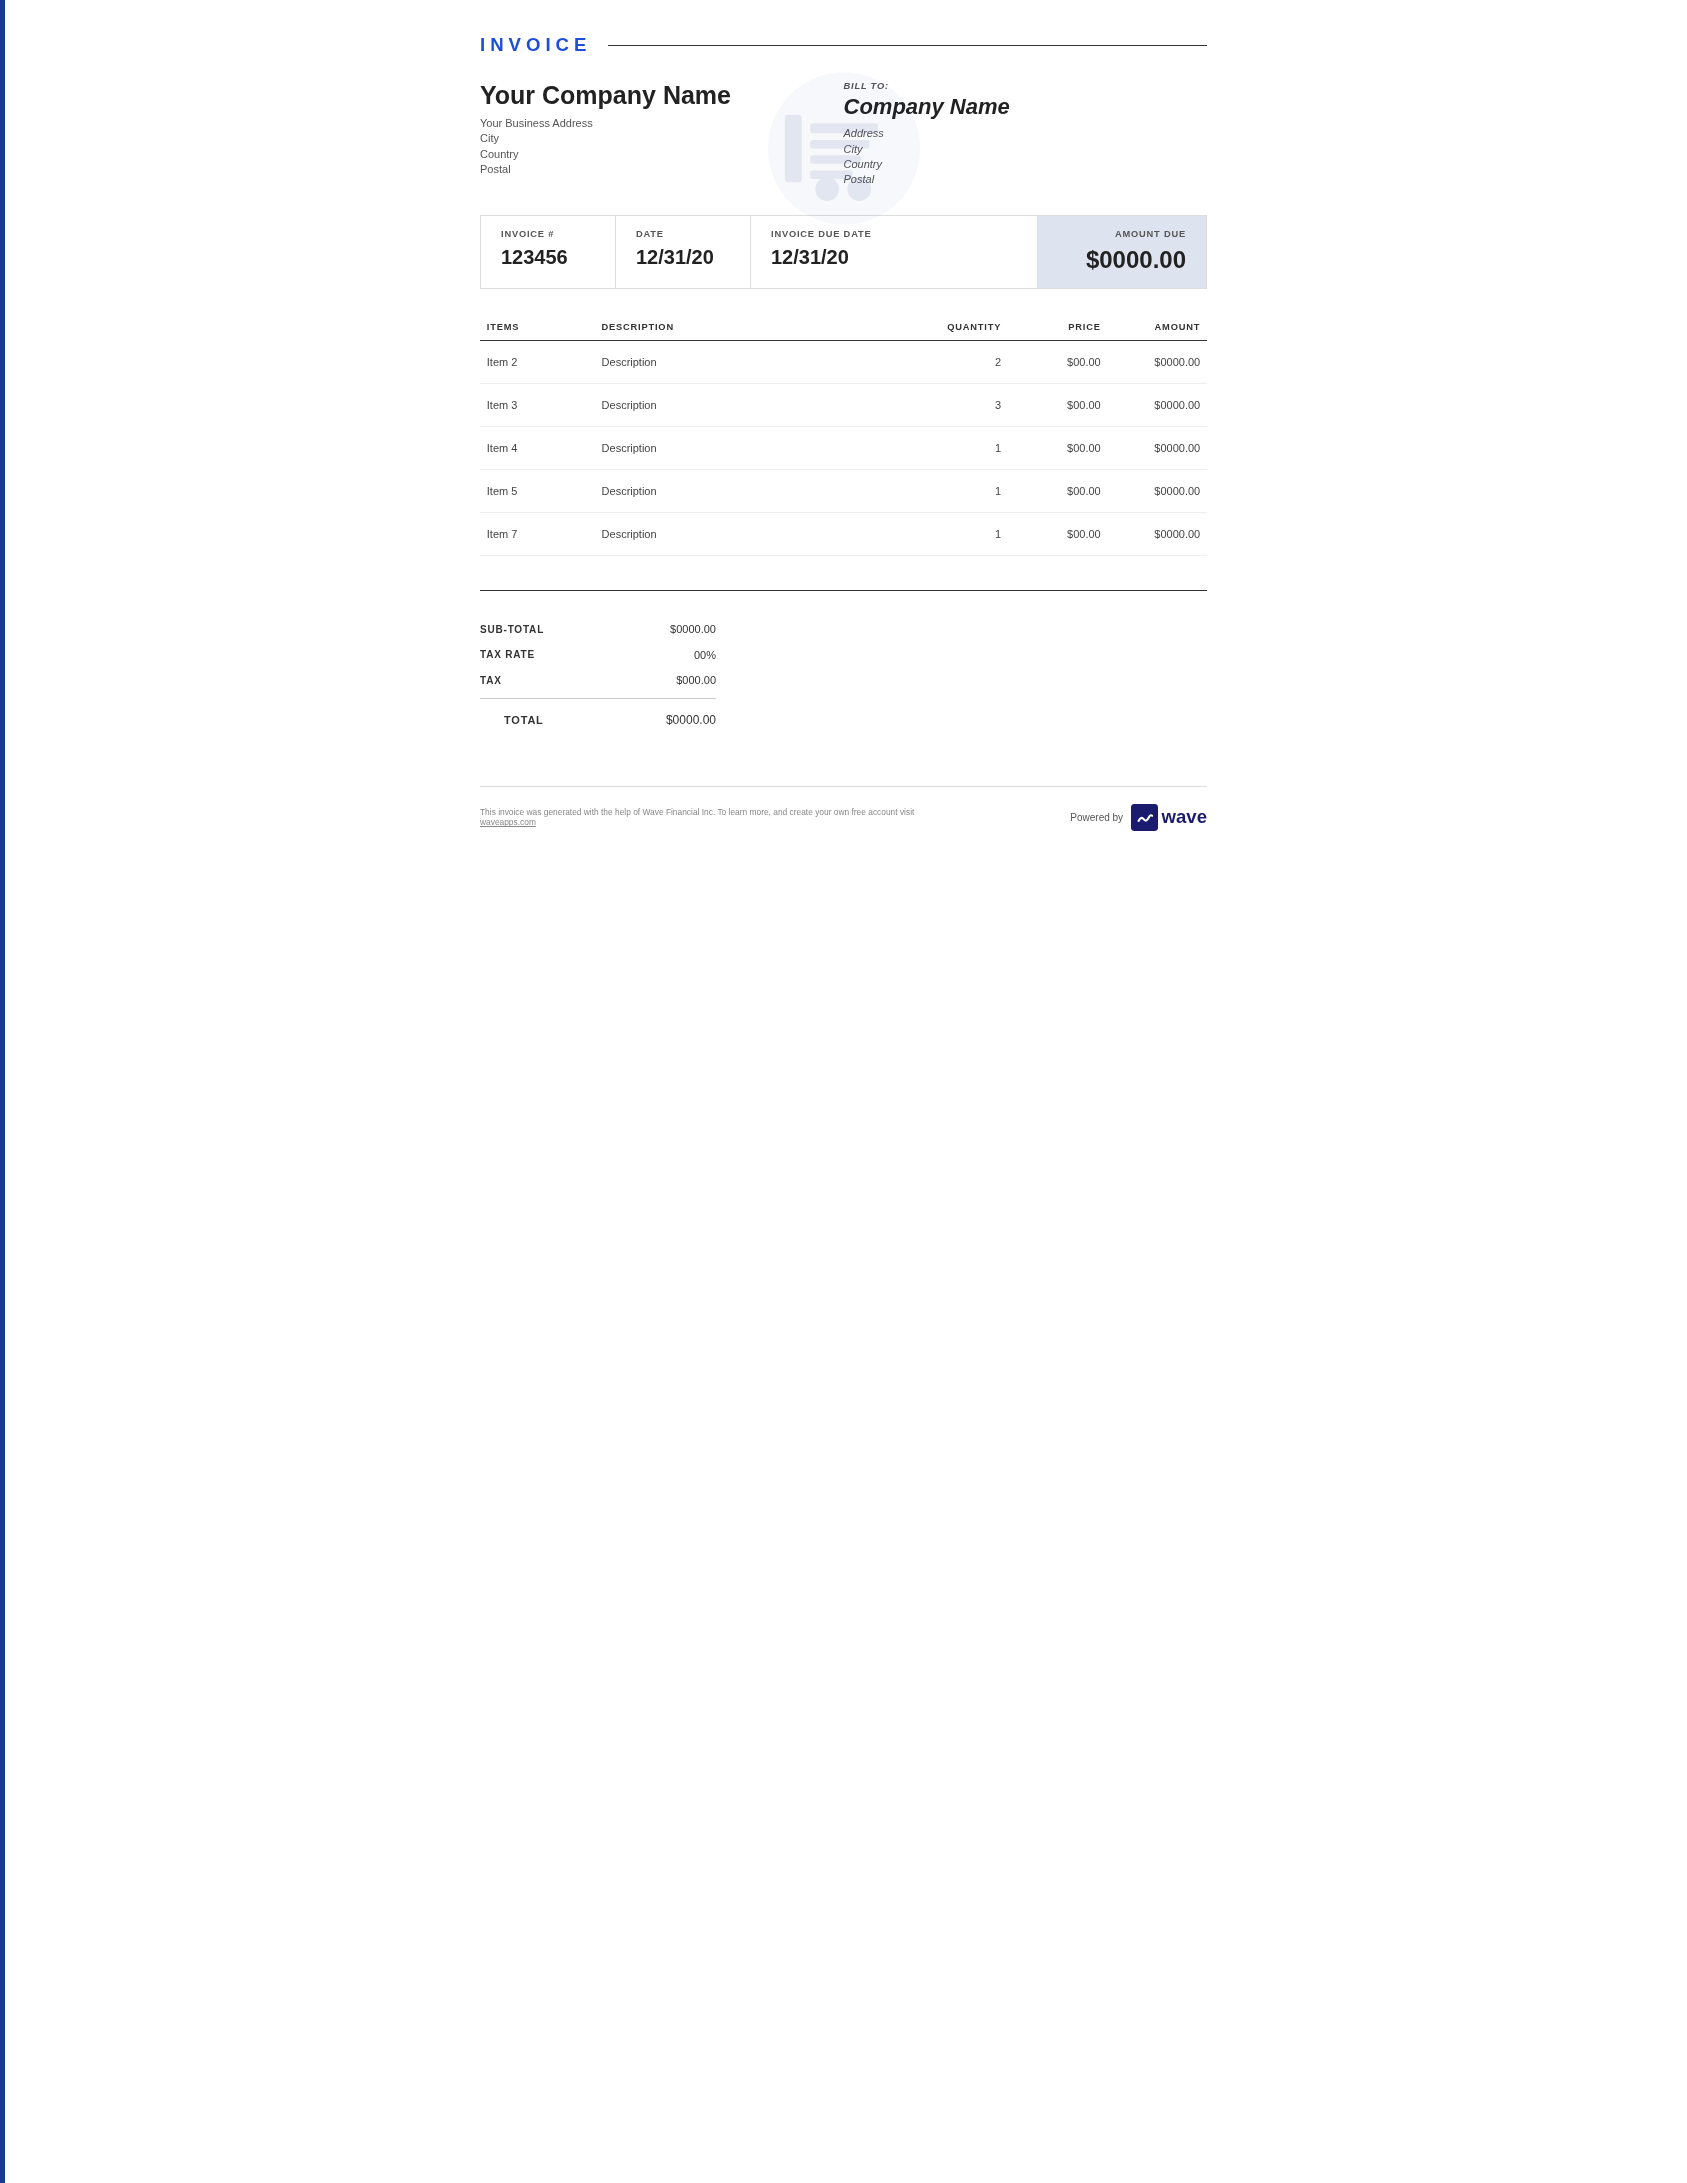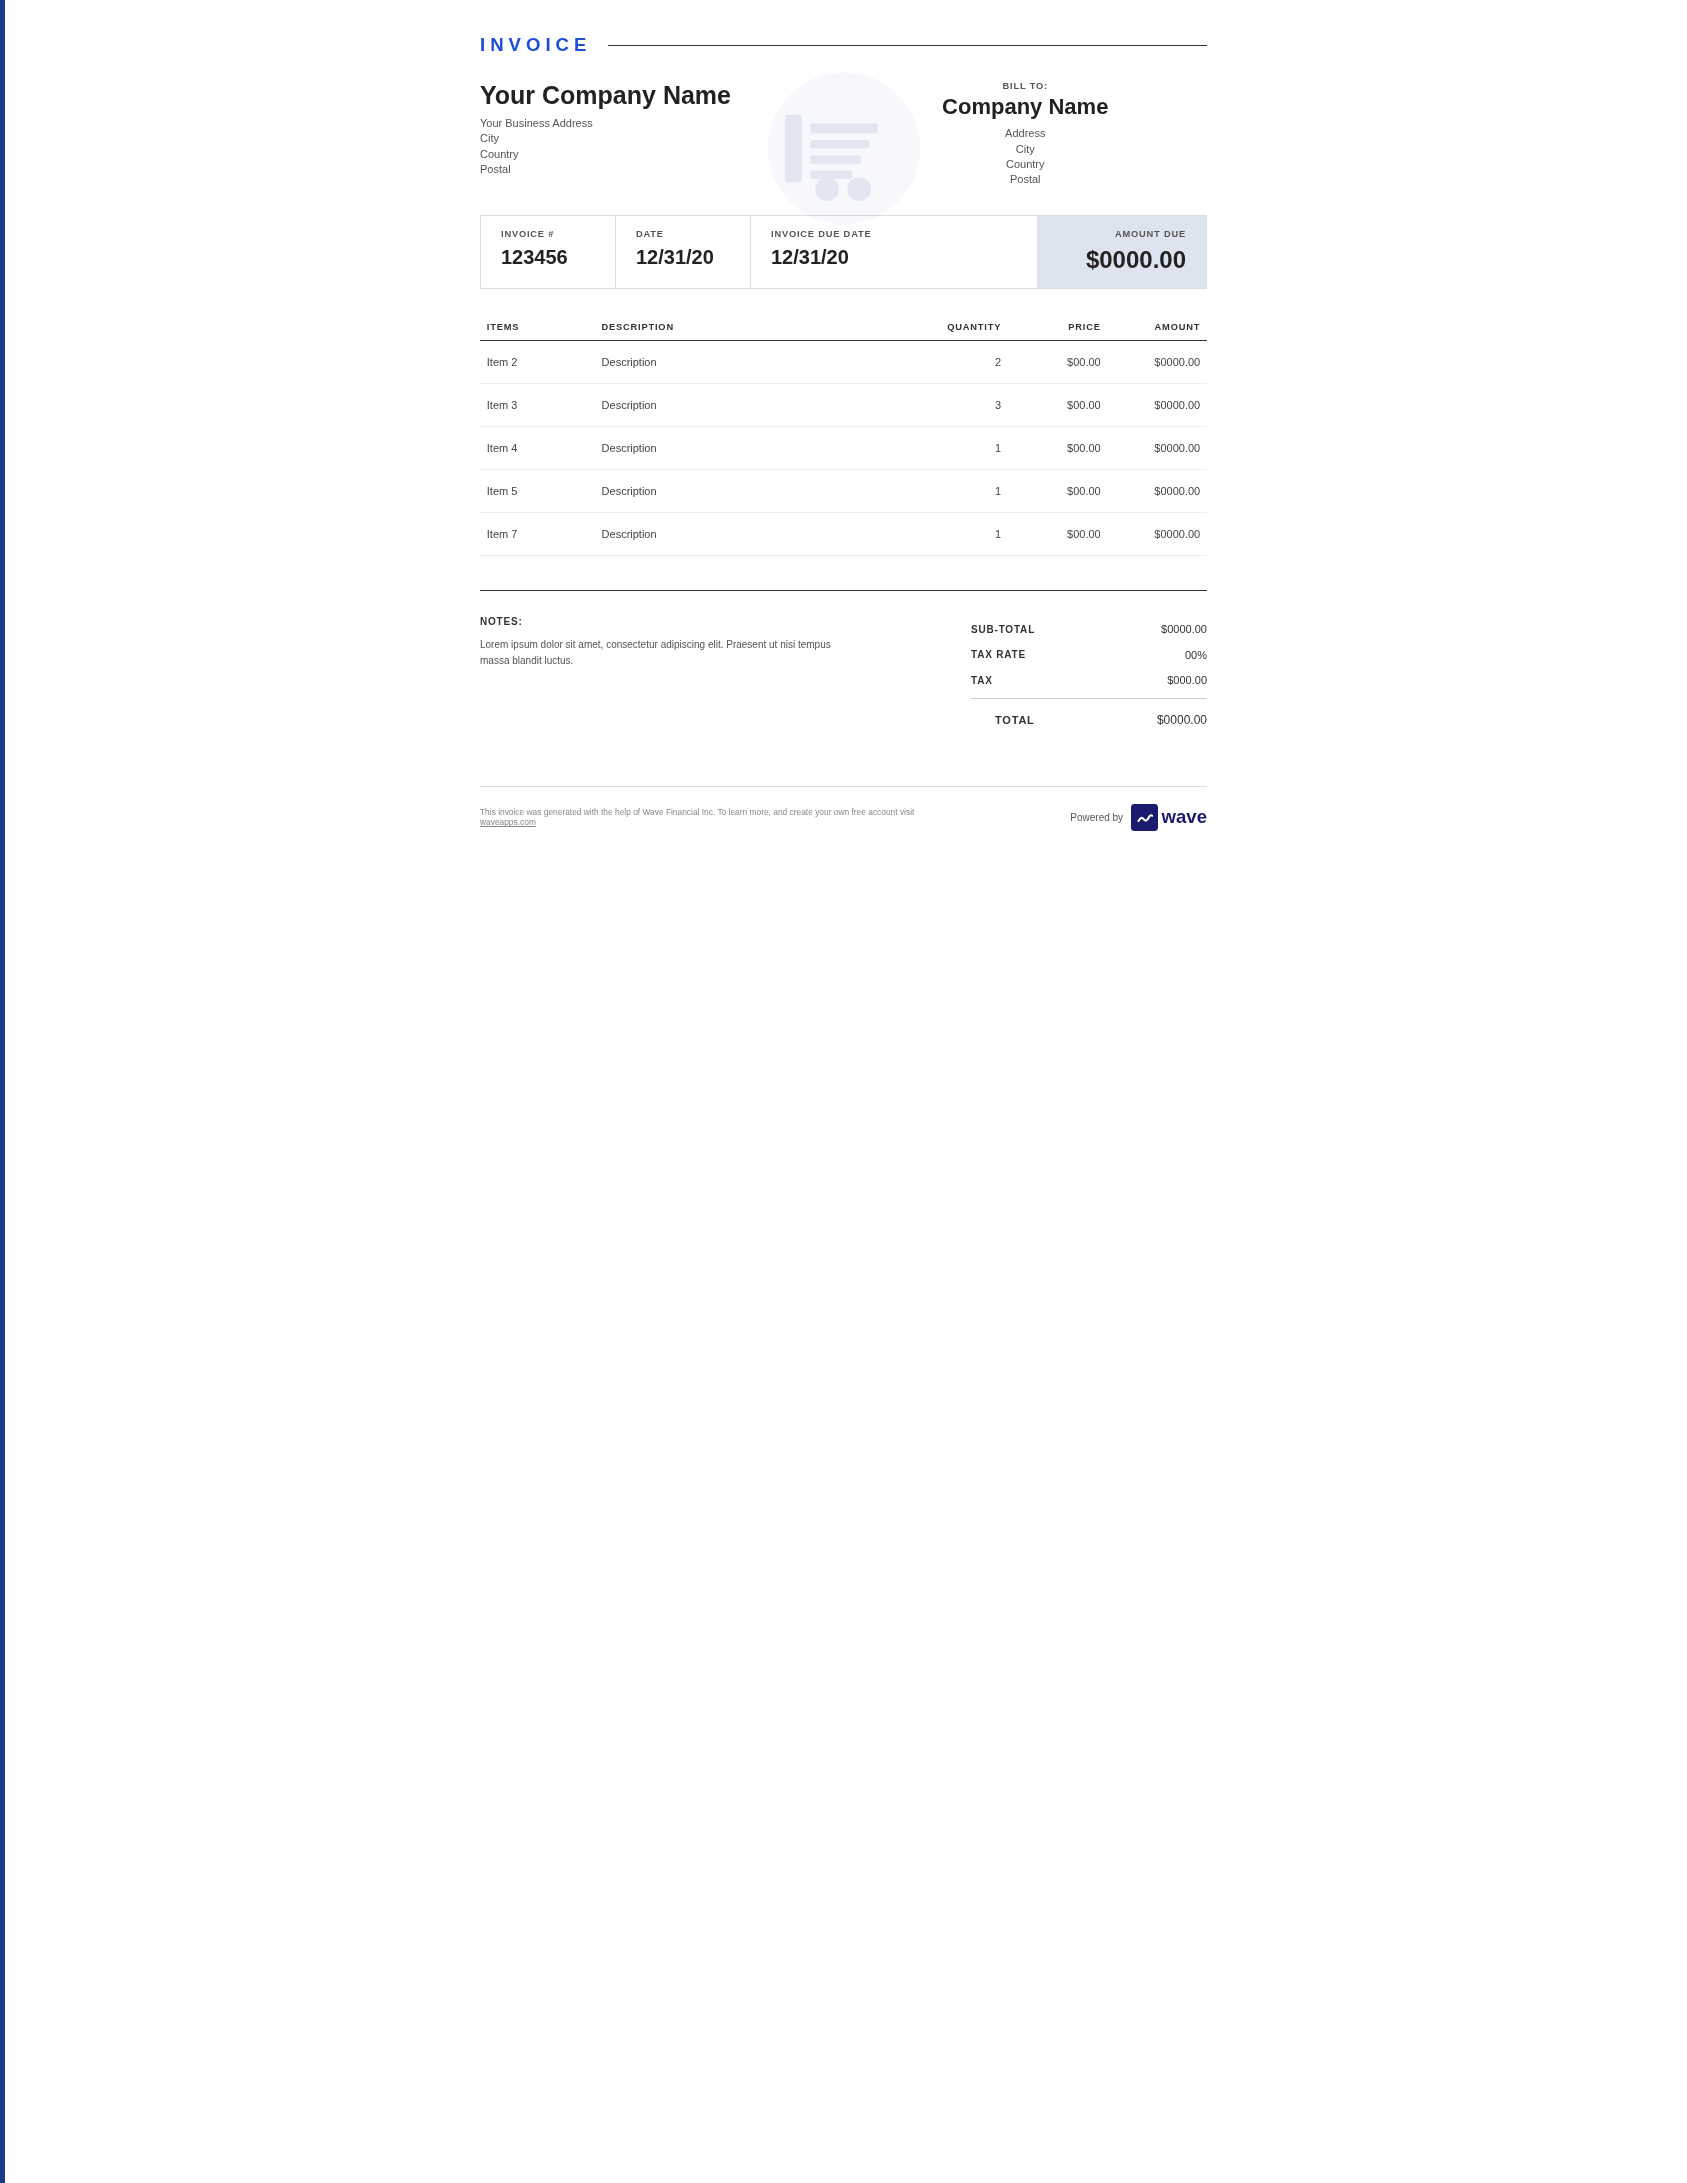--- a/index.html
+++ b/index.html
@@ -58,22 +58,23 @@
       position: absolute;
       left: 50%;
       top: -17px;
       transform: translateX(-50%);
       width: 169px;
       height: 169px;
       opacity: 0.12;
     }
 
     .bill-to-section {
-      text-align: center;
+      text-align: left;
       flex: 1;
+      font-style: italic;
     }
     .bill-to-label {
       font-size: 9.3px;
       font-weight: bold;
       color: #555;
       letter-spacing: 0.8px;
       margin-bottom: 3.4px;
     }
     .bill-to-name {
       font-size: 22px;
@@ -395,24 +396,20 @@
       <td class="col-items">Item 7</td>
       <td class="col-desc">Description</td>
       <td class="col-qty right" style="text-align:right;">1</td>
       <td class="col-price right" style="text-align:right;">$00.00</td>
       <td class="col-amount right" style="text-align:right;">$0000.00</td>
     </tr>
     </tbody>
 </table>
 
 <div class="bottom-section">
-  <div class="notes-section">
-    <div class="notes-label">NOTES:</div>
-    <div class="notes-text">Lorem ipsum dolor sit amet, consectetur adipiscing elit. Praesent ut nisi tempus massa blandit luctus.</div>
-  </div>
 
   <div class="totals-section">
     <div class="totals-row">
       <span class="totals-label">SUB-TOTAL</span>
       <span class="totals-value">$0000.00</span>
     </div>
     <div class="totals-row">
       <span class="totals-label">TAX RATE</span>
       <span class="totals-value">00%</span>
     </div>

